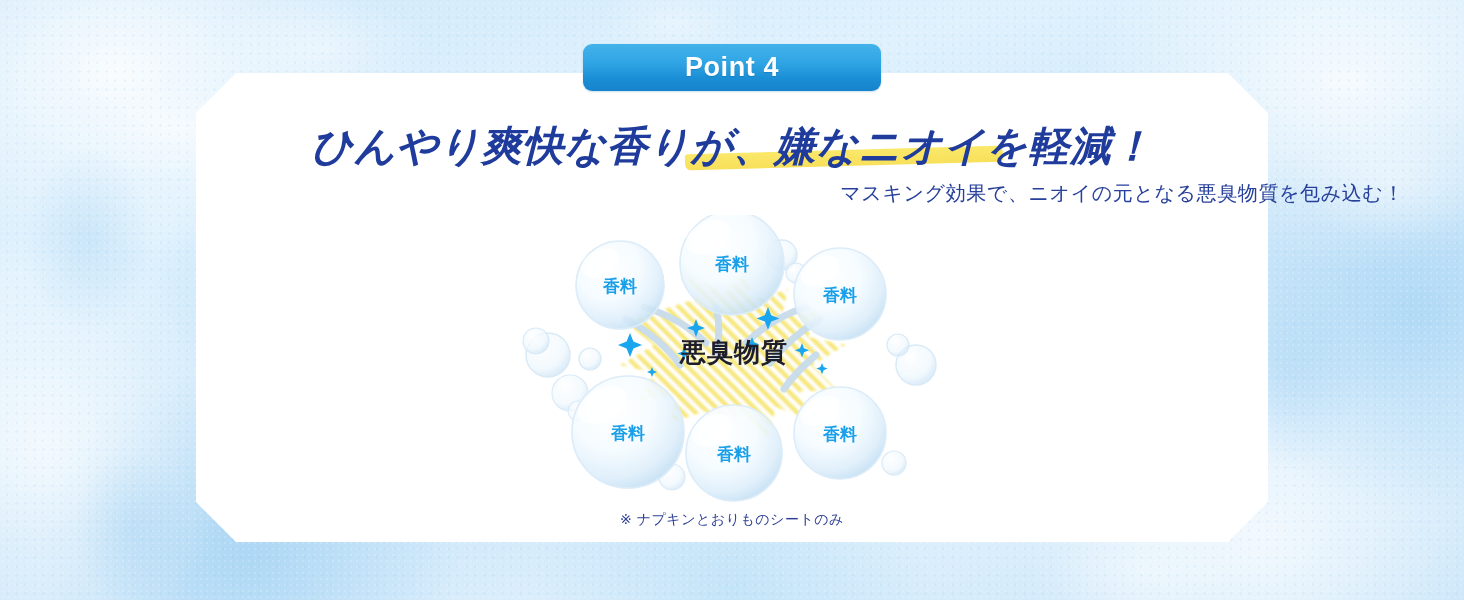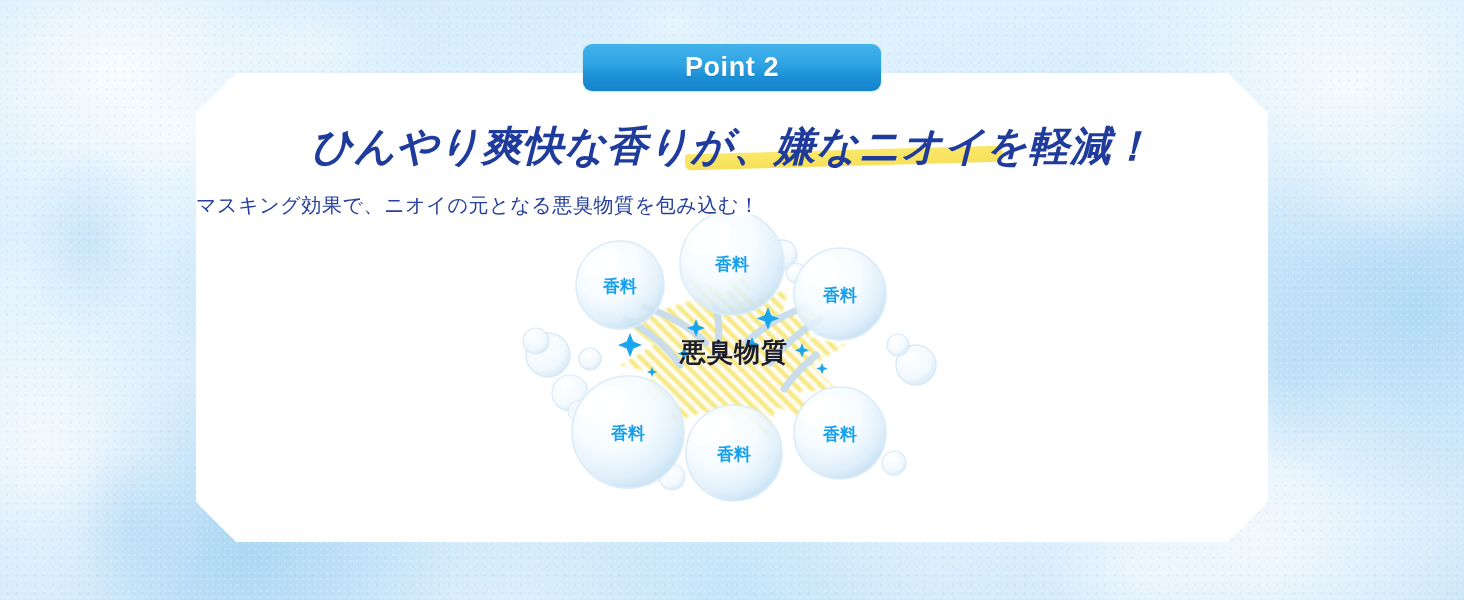--- a/index.html
+++ b/index.html
@@ -87,23 +87,22 @@
     position:absolute;left:374px;top:24px;width:318px;height:16px;
     background:linear-gradient(180deg,#fbe86a 0%,#f7e05a 100%);
     transform:rotate(-1.6deg);
     border-radius:3px 7px 4px 6px;
     z-index:0;
   }
   .title .txt{position:relative;z-index:1;font-style:italic;}
 
   .subtitle{
     position:absolute;left:196px;top:180px;width:1208px;
-    text-align:left;font-size:20px;color:#27409c;letter-spacing:.6px;
+    text-align:right;font-size:20px;color:#27409c;letter-spacing:.6px;
     white-space:nowrap;
-    margin-top:12px;
   }
 
   .footnote{
     position:absolute;left:196px;top:511px;width:1072px;
     text-align:center;font-size:14px;color:#2c3f96;letter-spacing:.5px;
   }
 
   
   #illus{position:absolute;left:520px;top:215px;width:430px;height:290px;}
   #illus svg{display:block;width:430px;height:290px;}
@@ -121,21 +120,21 @@
 
 <div id="page">
 
   <div class="bg-base"></div>
   <div class="bg-mottle"></div>
   <div class="bg-speckle"></div>
 
   <div id="card"></div>
 
   <div id="badge">
-    <span class="label">Point 2</span>
+    <span class="label">Point 4</span>
   </div>
 
   <div class="title-wrap">
     <div class="title">
       <span class="marker"></span>
       <span class="txt">ひんやり爽快な香りが、嫌なニオイを軽減！</span>
     </div>
   </div>
 
   <div class="subtitle">マスキング効果で、ニオイの元となる悪臭物質を包み込む！</div>
@@ -232,14 +231,15 @@
       <g>
         <circle cx="320" cy="218" r="46" fill="url(#bub)" stroke="#dcecf8" stroke-width="1.6"></circle>
         <ellipse cx="300" cy="196" rx="21" ry="13" fill="#ffffff" opacity=".72" transform="rotate(-28 300 196)"></ellipse>
         <text class="bubble-label" x="320" y="225" text-anchor="middle">香料</text>
       </g>
 
       <text class="center-label" x="214" y="146" text-anchor="middle">悪臭物質</text>
     </svg>
   </div>
 
+  <div class="footnote">※ ナプキンとおりものシートのみ</div>
 
 </div>
 
 </body></html>

